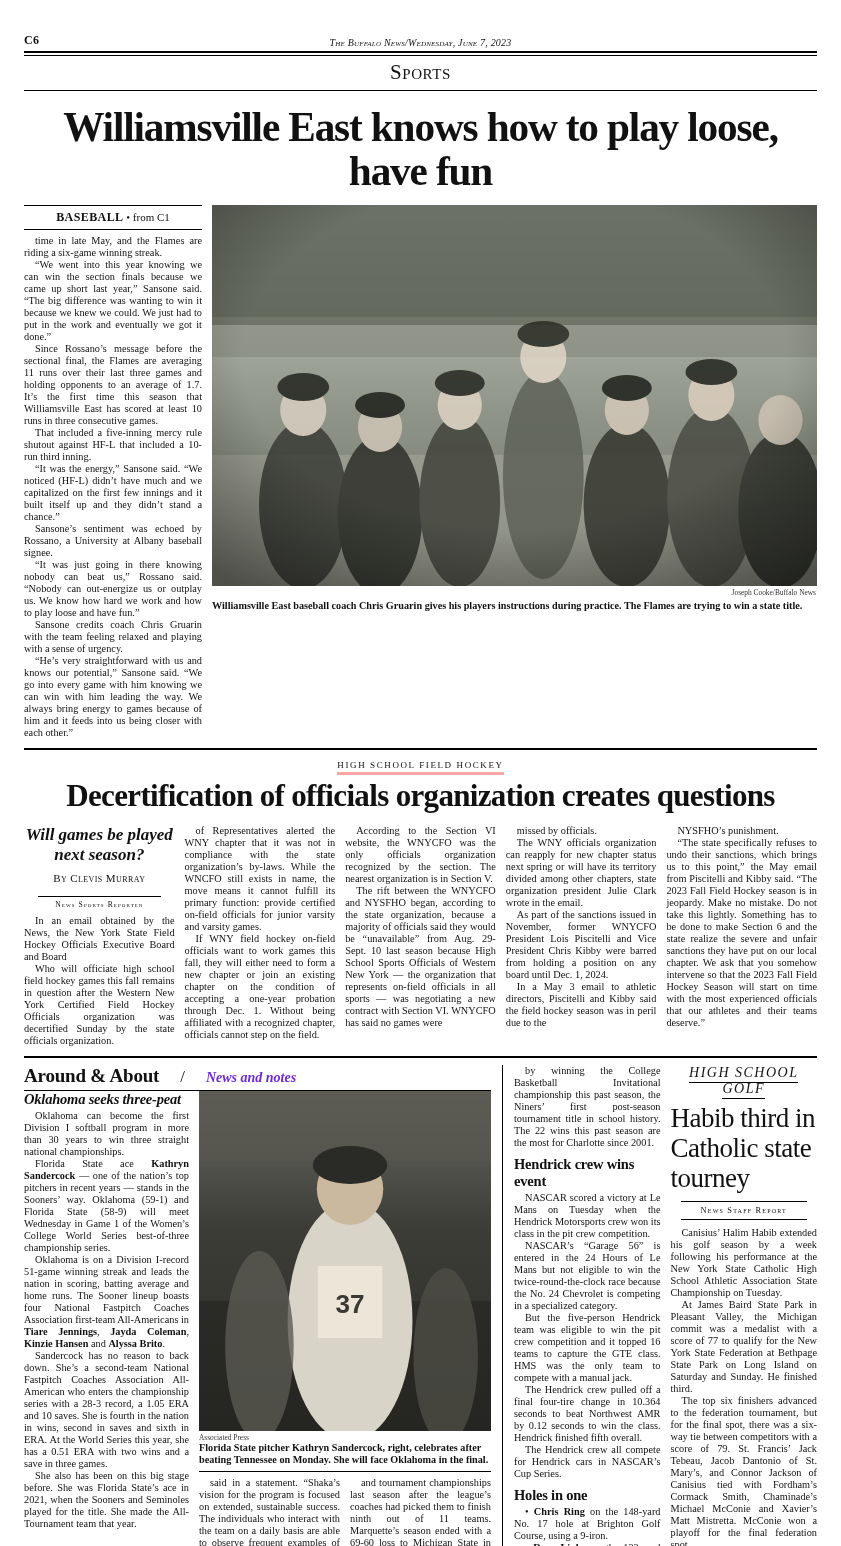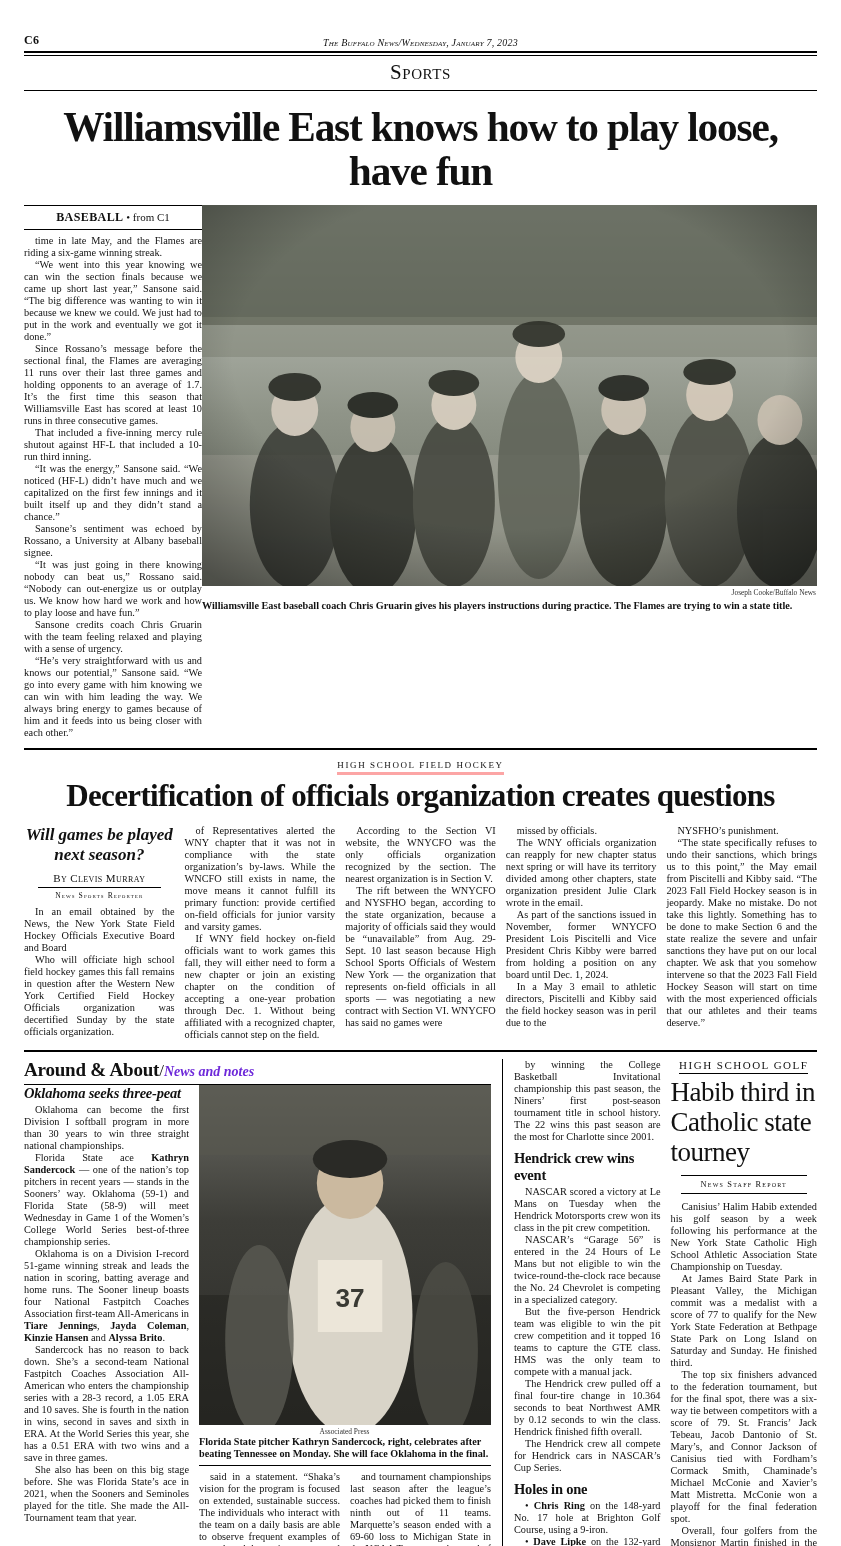--- a/index.html
+++ b/index.html
@@ -27,21 +27,21 @@
   .rule-med { border-top:1.6px solid #000; }
 
   
   .main-headline {
     font-size:43px; line-height:1.03; font-weight:bold; letter-spacing:-1.2px;
     text-align:center; margin:14px 0 12px 0; font-stretch:condensed;
     transform: scaleX(0.96); transform-origin: center;
   }
 
   
-  .story-top { display:flex; }
+  .story-top { display:flex; gap:10px; }
   .col-narrow { width:178px; flex:0 0 178px; }
   .kicker-box { border-top:1.2px solid #000; border-bottom:1.2px solid #000;
                 padding:4px 0 4px 0; text-align:center; font-size:11px;
                 margin-bottom:5px; }
   .kicker-box b { font-variant:small-caps; letter-spacing:.4px; font-size:12px;}
   p.body { font-size:10.3px; line-height:12.0px; text-align:justify;
            margin:0; text-indent:11px; hyphens:auto; }
 
   .photo-wrap { flex:1; }
   .photo { width:100%; height:381px; position:relative; overflow:hidden;
@@ -59,74 +59,74 @@
   .label-cat span { border-bottom:3px solid #fca5a5; padding-bottom:2px; }
   .fh-headline { font-size:32px; font-weight:bold; text-align:center;
                  letter-spacing:-.7px; margin:7px 0 11px 0;
                  transform:scaleX(0.97); transform-origin:center; }
   .five-col { display:flex; gap:10px; }
   .five-col > div { flex:1 1 0; }
   .deck { font-size:17px; font-style:italic; font-weight:bold; text-align:center;
           line-height:20px; margin:0 0 7px 0; }
   .byline { text-align:center; font-size:11px; font-variant:small-caps;
             letter-spacing:.4px; border-bottom:1.1px solid #000;
-            padding-bottom:3px; margin:0 14px 3px 14px; }
+            padding-bottom:12px; margin:0 14px 3px 14px; }
   .byline2 { text-align:center; font-size:7.6px; font-variant:small-caps;
              letter-spacing:1.1px; margin-bottom:6px; }
 
   
-  .aa-head { display:flex; align-items:baseline; gap:0;
+  .aa-head { display:flex; align-items:baseline; gap:21px;
              border-bottom:1.4px solid #000; padding-bottom:3px; }
   .aa-head .t1 { font-size:19px; font-weight:bold; letter-spacing:-.2px; }
   .aa-head .slash { font-size:17px; }
   .aa-head .t2 { font-size:14px; font-style:italic; color:#6d28d9;font-weight:bold; }
 
   .lower { display:flex; gap:11px; margin-top:7px; }
   .lower-left { width:467px; flex:0 0 467px; }
   .vrule { width:0; border-left:1px solid #000; flex:0 0 1px; }
   .lower-right { flex:1; }
 
   .ll-grid { display:flex; gap:10px; }
   .ll-c1 { width:165px; flex:0 0 165px; }
   .ll-photo { flex:1; }
 
   .sub-head { font-size:14.5px; font-weight:bold; margin:7px 0 2px 0;
               letter-spacing:-.2px; }
   .sub-head.first { margin-top:0;font-style:italic; }
 
   .ap-photo { width:100%; height:340px; background:#8e8e88; }
-  .ap-credit { text-align:center; font-size:7.4px; color:#333; padding:2px 1px 0 0; }
+  .ap-credit { text-align:left; font-size:7.4px; color:#333; padding:2px 1px 0 0; }
   .ap-caption { font-size:10.2px; font-weight:bold; line-height:12px;
                 border-bottom:1.2px solid #000; padding-bottom:5px; }
 
   .two-col-after { display:flex; gap:10px; margin-top:5px; }
   .two-col-after > div { flex:1 1 0; }
 
   .mid-split { display:flex; gap:10px; }
   .mid-split > div { flex:1 1 0; }
 
-  .golf-cat { text-align:center; font-size:11px; letter-spacing:1.5px;
-              font-variant:small-caps; margin-bottom:4px; }
+  .golf-cat { text-align:center; font-size:14px; letter-spacing:1.5px;
+              font-variant:small-caps; margin-bottom:4px;font-style:italic; }
   .golf-cat span { border-bottom:1px solid #000; padding-bottom:2px; }
   .golf-head { font-size:27px; font-weight:normal; line-height:30px;
                margin:6px 0 8px 0; letter-spacing:-.5px; }
   .golf-byline { font-size:8.4px; font-variant:small-caps; letter-spacing:1.2px;
                  text-align:center; border-top:1.1px solid #000;
                  border-bottom:1.1px solid #000; padding:4px 0;
                  margin:0 10px 7px 10px; }
   .bulletitem { text-indent:11px; }
 </style>
 </head>
 <body>
 
 <div class="page">
 
   <div class="masthead">
     <div class="folio">C6</div>
-    <div class="masthead-center">The Buffalo News/Wednesday, January 7, 2023</div>
+    <div class="masthead-center">The Buffalo News/Wednesday, June 7, 2023</div>
   </div>
   <div class="rule-thick"></div>
   <div class="rule-thin"></div>
   <div class="section-name">Sports</div>
   <div class="rule-med"></div>
 
   <div class="main-headline">Williamsville East knows how to play loose, have fun</div>
 
   <div class="story-top">
     <div class="col-narrow">

